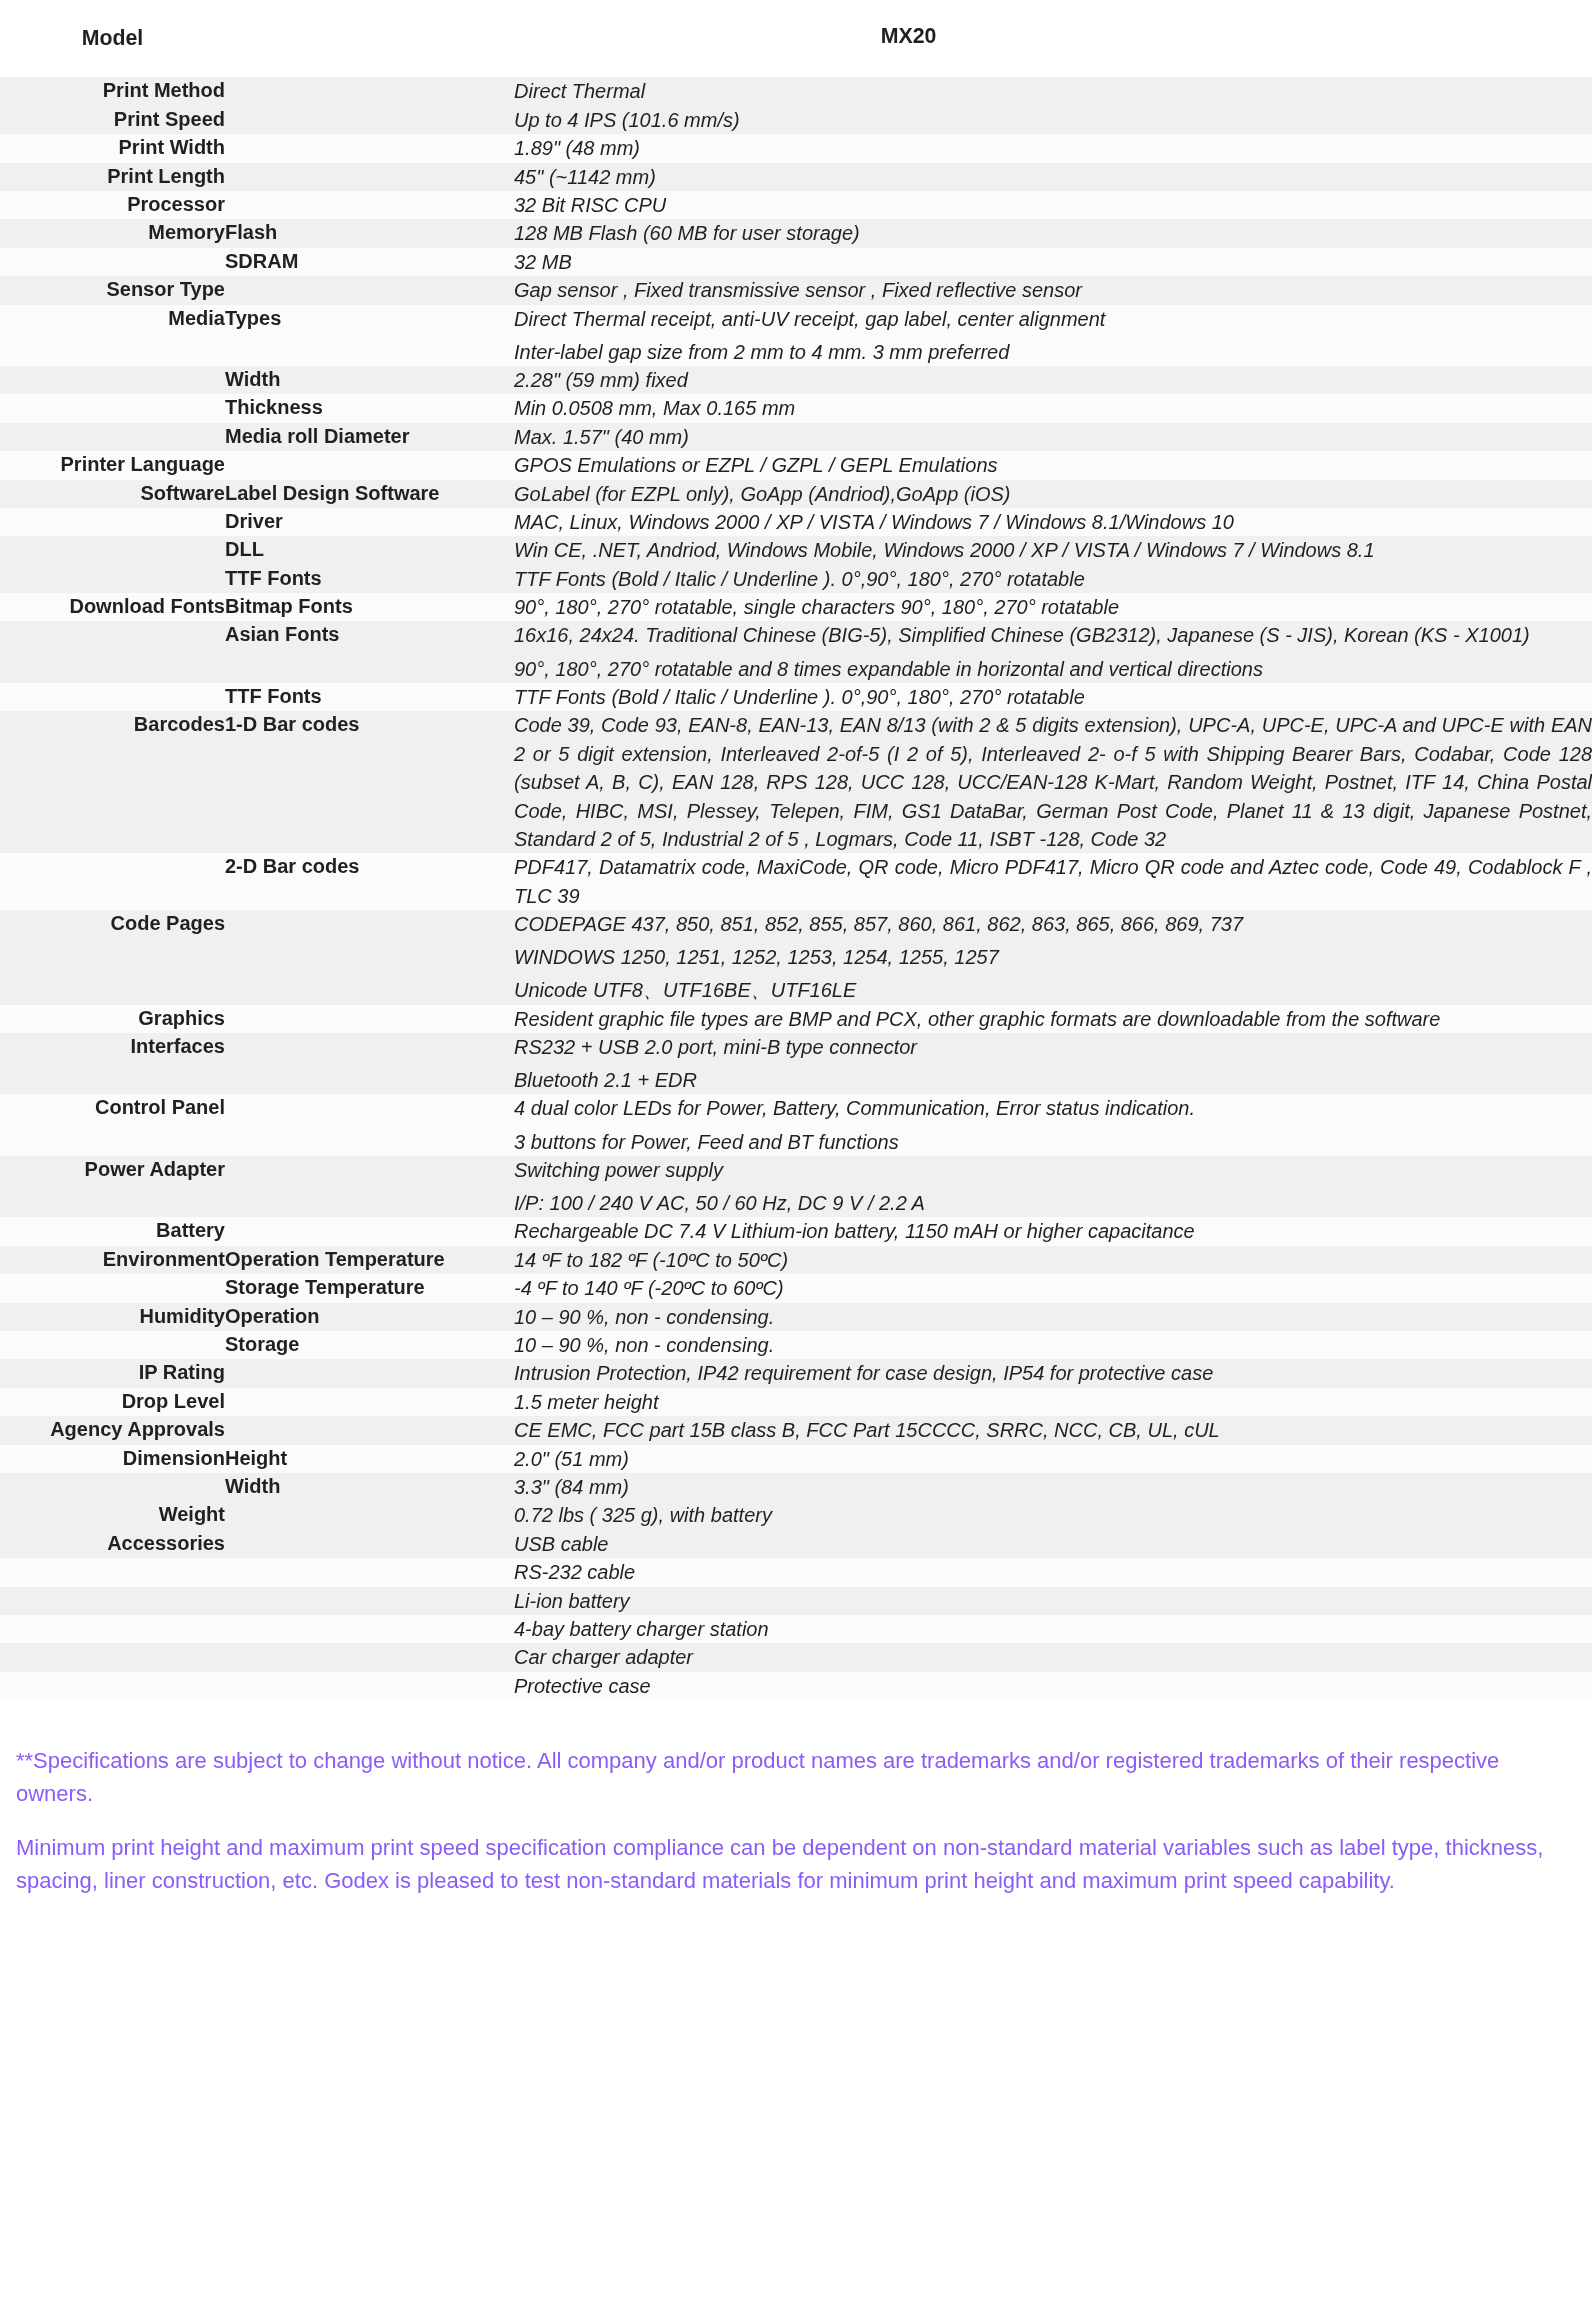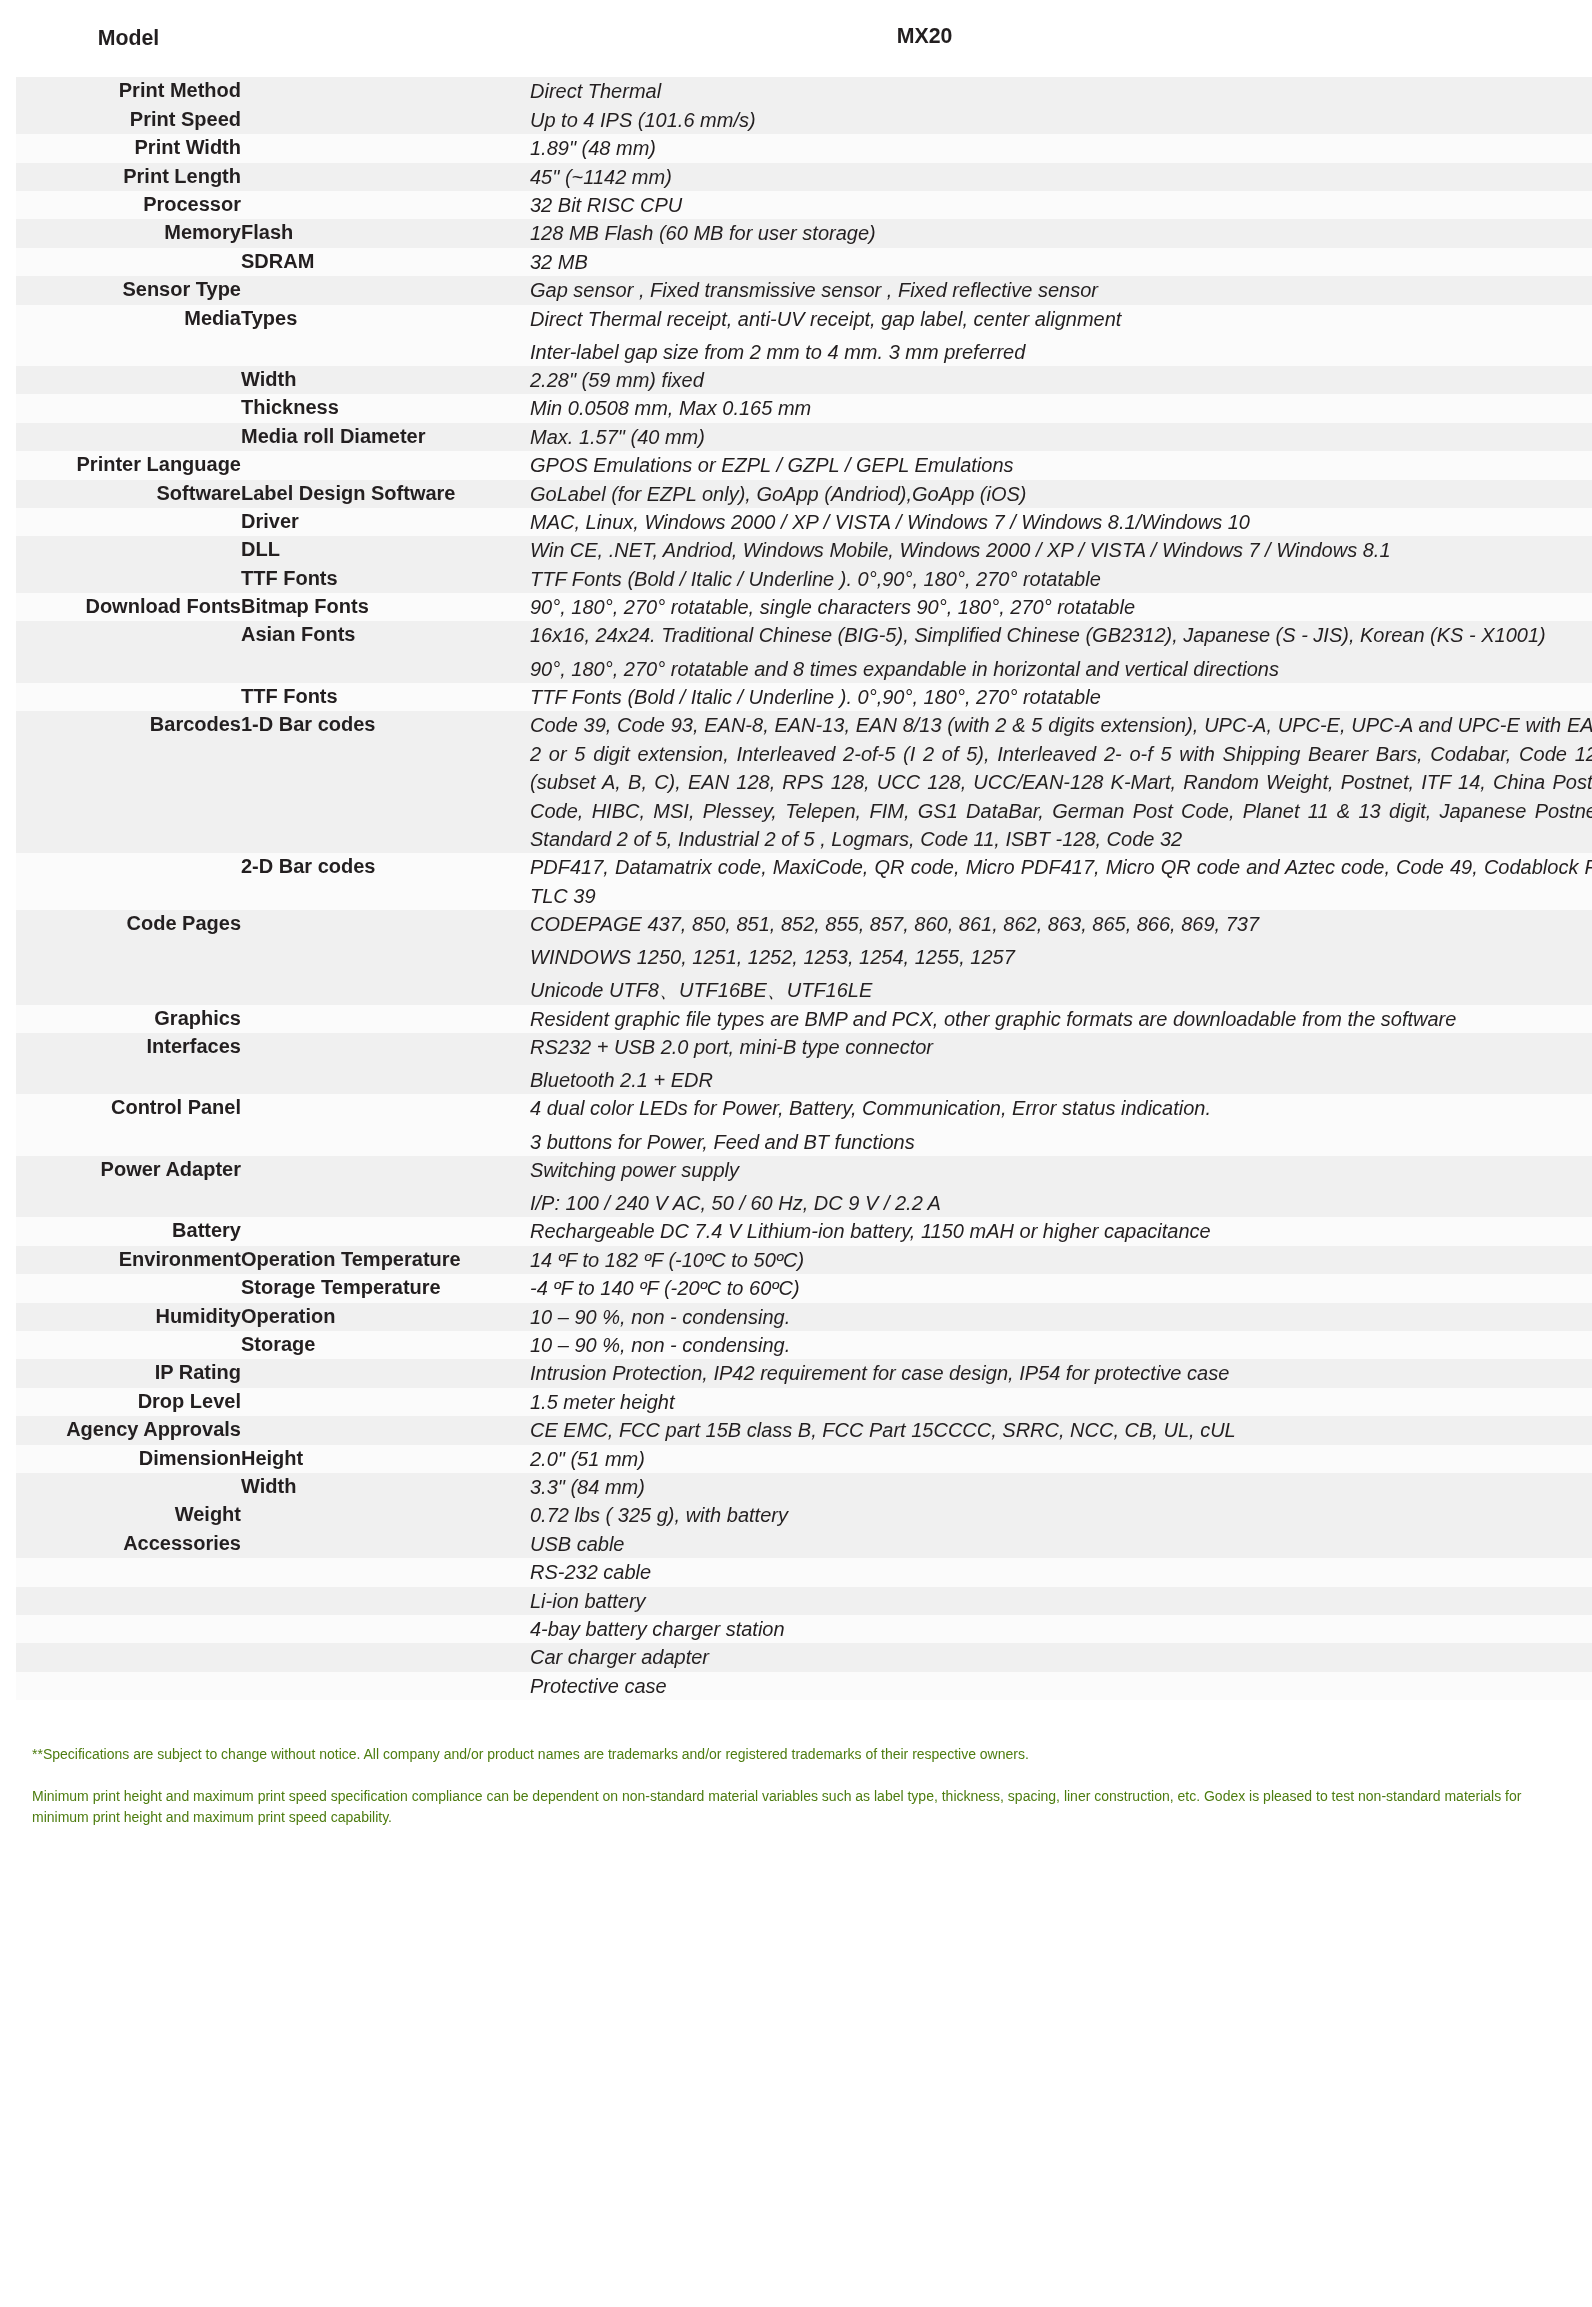--- a/index.html
+++ b/index.html
@@ -8,21 +8,21 @@
     background: #ffffff;
   }
   body {
     font-family: "Liberation Sans", sans-serif;
     color: #231f20;
     width: 1592px;
   }
   .page {
     width: 1592px;
     box-sizing: border-box;
-    padding: 0 0 32px 16px;
+    padding: 0 0 32px 0;
   }
   table.spec {
     width: 1592px;
     border-collapse: collapse;
     table-layout: fixed;
     font-size: 20px;
   }
   table.spec td {
     vertical-align: top;
     padding: 0;
@@ -76,23 +76,23 @@
     font-weight: bold;
   }
   td.model-value {
     text-align: center;
     font-weight: bold;
     padding-left: 0;
     padding-right: 0;
   }
   .footnotes {
     padding: 44px 30px 8px 16px;
-    font-size: 14px;
+    font-size: 22px;
     line-height: 1.5;
-    color: #4d7c0f;
+    color: #8b5cf6;
   }
   .footnotes p {
     margin: 0 0 20.6px 0;
     text-align: left;
   }
   .footnotes p:last-child { margin-bottom: 8px; }
 </style>
 </head>
 <body>
 

